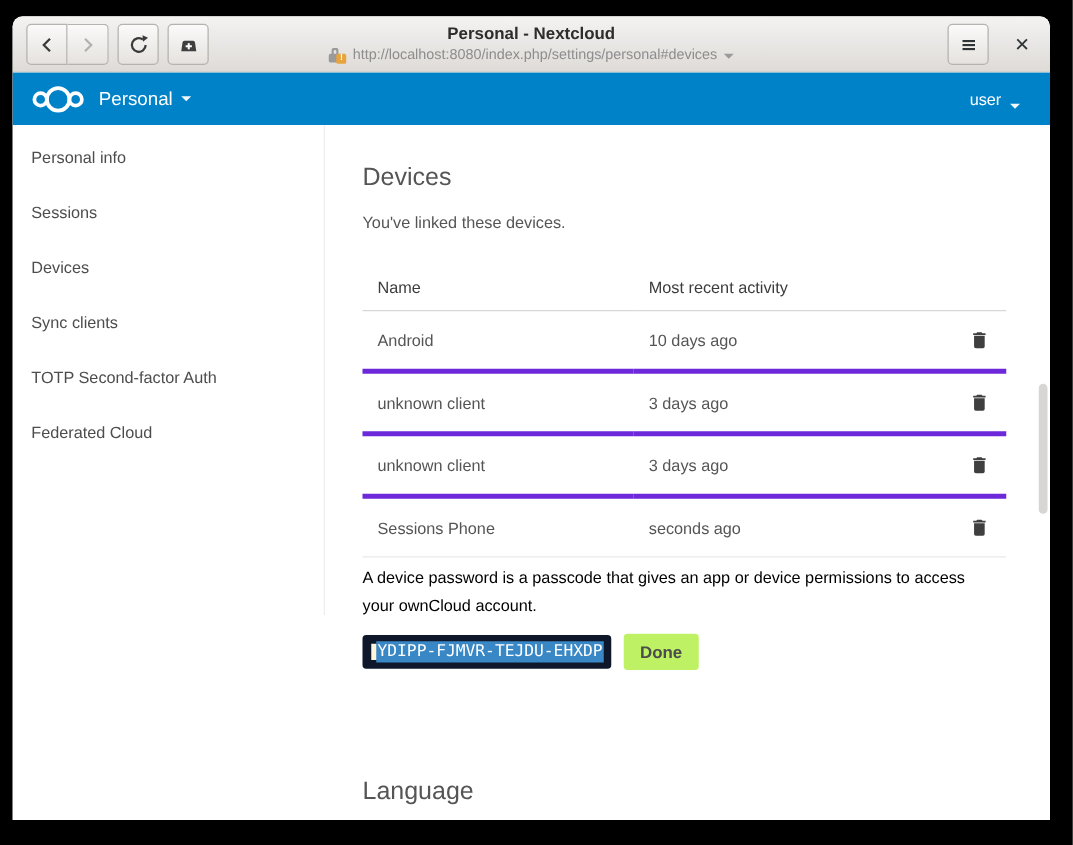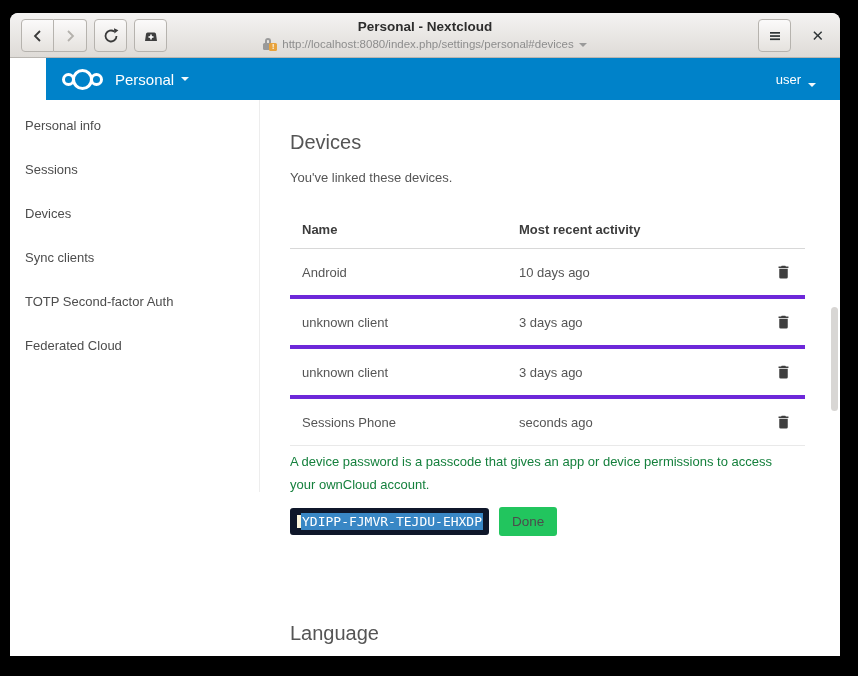--- a/index.html
+++ b/index.html
@@ -32,21 +32,21 @@
                   border:2px solid #9a9a9a; border-bottom:none; border-radius:4px 4px 0 0; }
   .warn-badge { position:absolute; right:0; bottom:0; width:8px; height:8px; background:#e8a33d;
                 border-radius:1.5px; color:#fff; font-size:7px; font-weight:bold;
                 line-height:8px; text-align:center; }
   .caret-down-gray { width:0; height:0; border-left:4px solid transparent; border-right:4px solid transparent;
                      border-top:4px solid #9a9a9a; }
   .close-x { font-size:15px; color:#2e3436; cursor:pointer; padding:4px 6px; }
 
   
   .nc-header { height:42px; background:#0082c9; display:flex; align-items:center;
-               padding:0 16px; color:#fff;margin-left:36px; }
+               padding:0 16px; color:#fff; }
   .nc-logo { display:flex; align-items:center; margin-right:12px; }
   .ring { border:3px solid #fff; border-radius:50%; background:transparent; }
   .ring.small { width:13px; height:13px; }
   .ring.big { width:21px; height:21px; margin:0 -3px; position:relative; z-index:1; }
   .nc-app { font-size:15px; color:#fff; display:flex; align-items:center; gap:7px; cursor:pointer; }
   .caret-down-white { width:0; height:0; border-left:4.5px solid transparent; border-right:4.5px solid transparent;
                       border-top:4.5px solid #fff; opacity:.95; }
   .nc-spacer { flex:1; }
   .nc-user { font-size:13px; color:#fff; display:flex; align-items:flex-end; gap:7px; cursor:pointer; margin-right:8px; }
 
@@ -55,37 +55,37 @@
   .sidebar { width:250px; border-right:1px solid #ededed; padding-top:3px; }
   .nav-item { height:44px; display:flex; align-items:center; padding-left:15px;
               font-size:13px; color:#4d4d4d; cursor:pointer; }
 
   .main { flex:1; position:relative; padding-left:30px; }
   .section-title { font-size:20px; font-weight:400; color:#555; }
   .devices-title { margin-top:31px; }
   .subtitle { font-size:13px; color:#555; margin-top:16px; }
 
   .dev-table { width:515px; margin-top:28px; border-collapse:collapse; }
-  .dev-table th { text-align:left; font-size:13px; font-weight:bold; color:#3c3c3c;
+  .dev-table th { text-align:left; font-size:13px; font-weight:normal; color:#3c3c3c;
                   padding:9px 0 11px 12px; border-bottom:1px solid #d8d8d8; }
   .dev-table th.col-name { width:217px; }
   .dev-table td { font-size:13px; color:#555; padding:12px 0 12px 12px;
                   border-bottom:4px solid #6d28d9; height:41px; }
   .dev-table tr:last-child td { border-bottom:1px solid #e9e9e9; }
   .td-trash { width:45px; text-align:center; padding-right:10px !important; }
   .trash-btn { background:none; border:none; cursor:pointer; padding:2px; }
 
-  .pw-hint { font-size:13px; color:#15803d; max-width:500px; line-height:1.75; margin-top:5px; }
+  .pw-hint { font-size:13px; color:#000000; max-width:500px; line-height:1.75; margin-top:5px; }
   .pw-row { display:flex; align-items:center; margin-top:10px; }
   .pw-input { width:199px; height:27px; background:#fdf6dd; border:7px solid #0f172a;
               border-radius:3px; display:flex; align-items:center; padding:0 4px; }
   .pw-selected { font-family:"DejaVu Sans Mono","Liberation Mono",monospace; font-size:13px;
                  background:#3987c5; color:#fff; padding:1px 1px; white-space:nowrap; }
-  .done-btn { margin-left:10px; height:29px; padding:0 13px; background:#22c55e; border:none;
-              border-radius:3px; font-size:13.5px; font-weight:400; color:#4c4c4c; cursor:pointer;
+  .done-btn { margin-left:10px; height:29px; padding:0 13px; background:#bef264; border:none;
+              border-radius:3px; font-size:13.5px; font-weight:700; color:#4c4c4c; cursor:pointer;
               font-family:inherit; }
 
   .language-title { margin-top:86px; }
   .lang-row { display:flex; align-items:center; margin-top:19px; }
   .lang-select { width:197px; height:31px; background:#f0f0f0; border-radius:3px;
                  display:flex; align-items:center; justify-content:space-between;
                  padding:0 13px; font-size:13px; color:#333; cursor:pointer; }
 
   .scroll-thumb { position:absolute; right:2px; top:294px; width:7px; height:104px;
                   background:#d8d6d4; border-radius:4px; cursor:pointer; }

